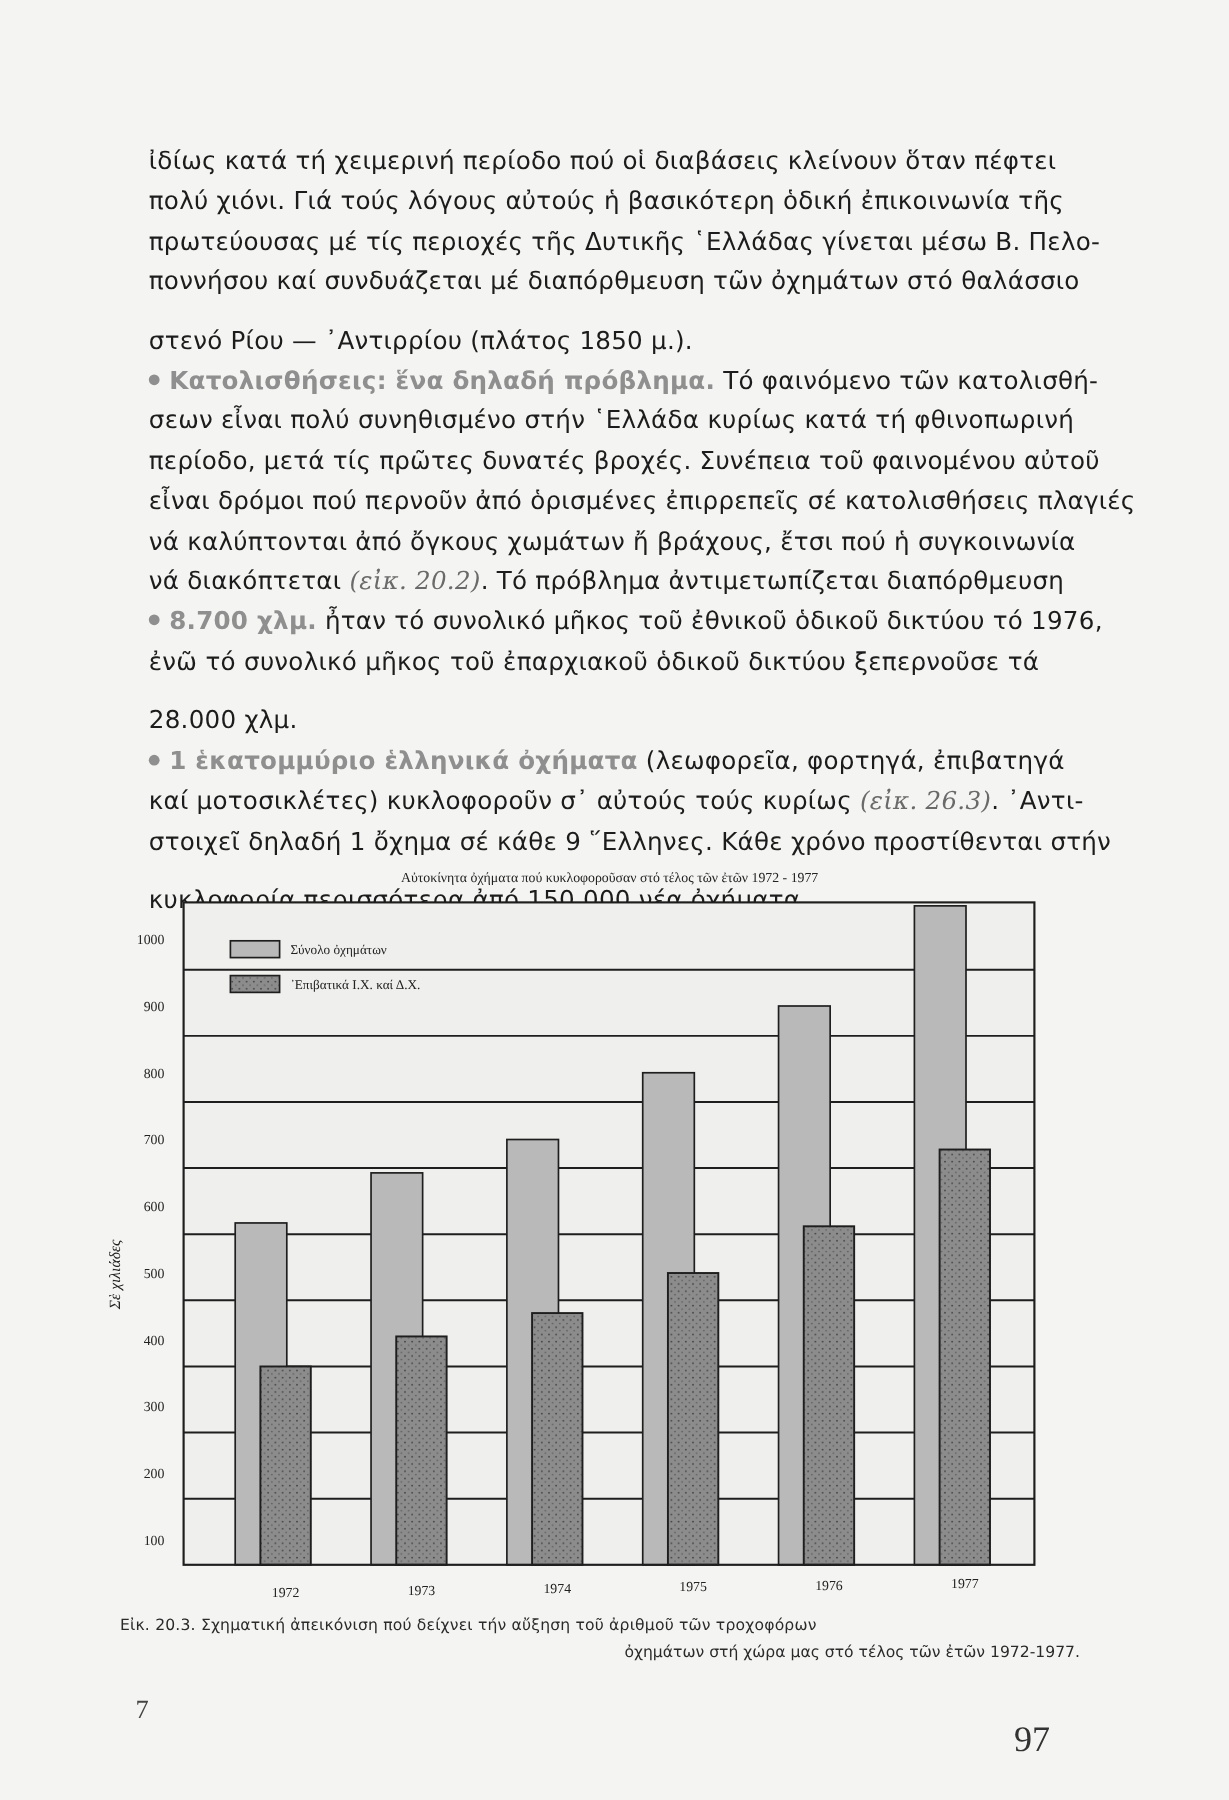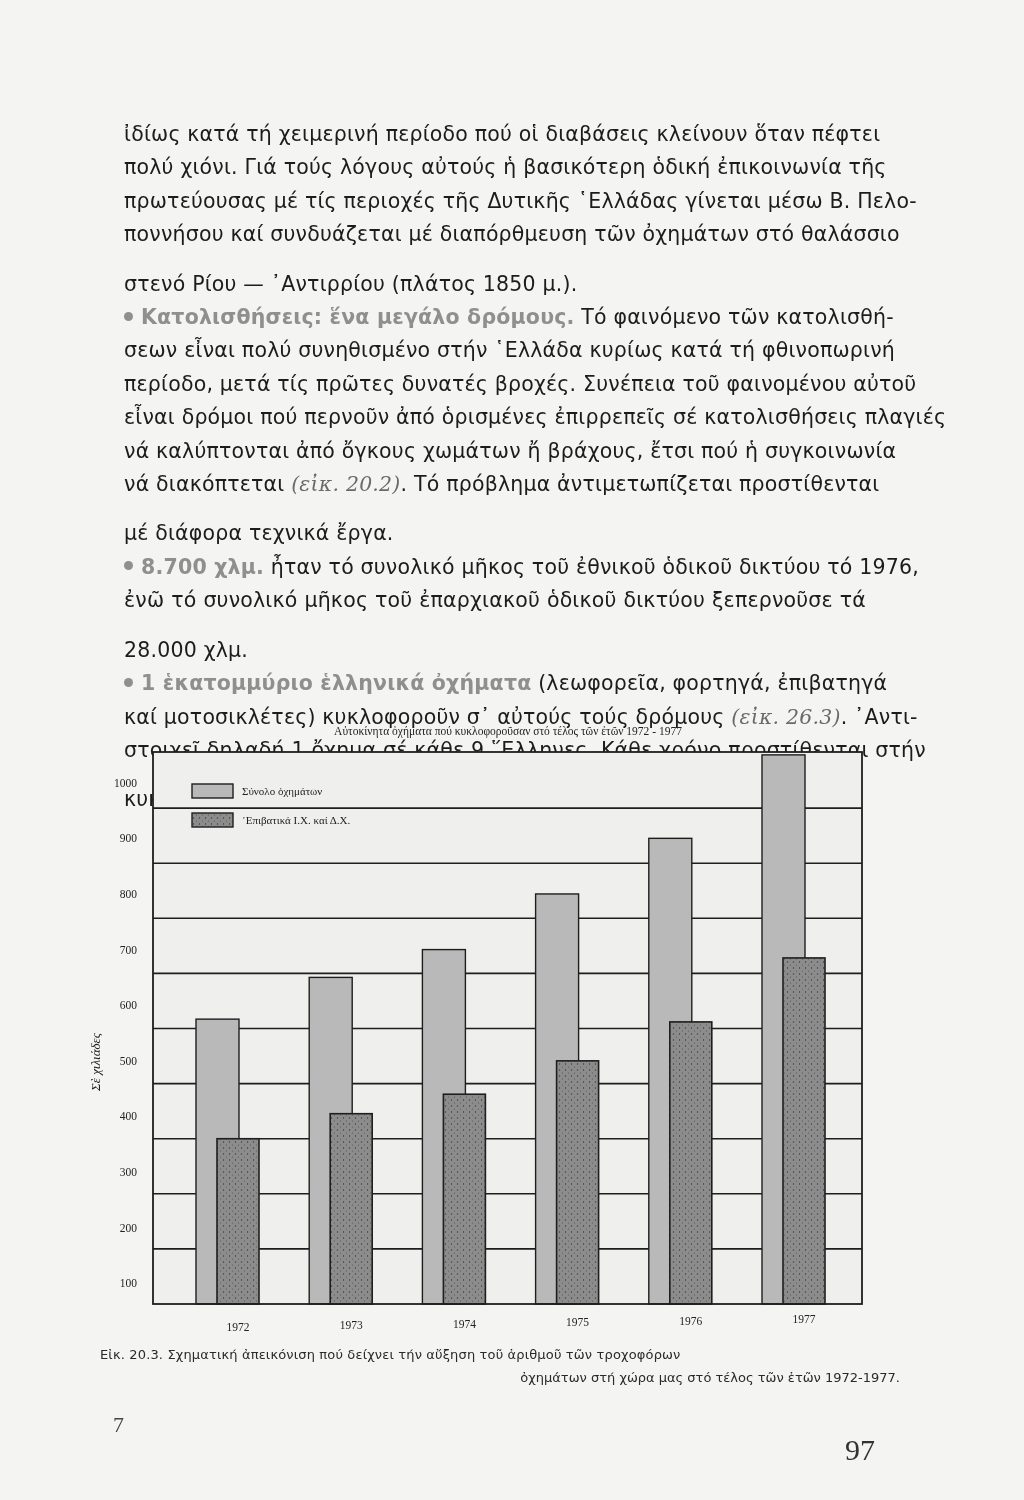--- a/index.html
+++ b/index.html
@@ -22,32 +22,31 @@
 </style>
 </head>
 <body>
 
 <div class="text-block" id="body-text">
     <span class="line"><span>ἰδίως κατά τή χειμερινή περίοδο πού οἱ διαβάσεις κλείνουν ὅταν πέφτει</span></span>
     <span class="line"><span>πολύ χιόνι. Γιά τούς λόγους αὐτούς ἡ βασικότερη ὁδική ἐπικοινωνία τῆς</span></span>
     <span class="line"><span>πρωτεύουσας μέ τίς περιοχές τῆς Δυτικῆς ῾Ελλάδας γίνεται μέσω Β. Πελο-</span></span>
     <span class="line"><span>ποννήσου καί συνδυάζεται μέ διαπόρθμευση τῶν ὀχημάτων στό θαλάσσιο</span></span>
     <span class="line last"><span>στενό Ρίου — ᾿Αντιρρίου (πλάτος 1850 μ.).</span></span>
-    <span class="line"><span class="bullet"></span><span class="hl">Κατολισθήσεις: ἕνα μεγάλο δρόμους.</span><span> Τό φαινόμενο τῶν κατολισθή-</span></span>
+    <span class="line"><span class="bullet"></span><span class="hl">Κατολισθήσεις: ἕνα δηλαδή πρόβλημα.</span><span> Τό φαινόμενο τῶν κατολισθή-</span></span>
     <span class="line"><span>σεων εἶναι πολύ συνηθισμένο στήν ῾Ελλάδα κυρίως κατά τή φθινοπωρινή</span></span>
     <span class="line"><span>περίοδο, μετά τίς πρῶτες δυνατές βροχές. Συνέπεια τοῦ φαινομένου αὐτοῦ</span></span>
     <span class="line"><span>εἶναι δρόμοι πού περνοῦν ἀπό ὁρισμένες ἐπιρρεπεῖς σέ κατολισθήσεις πλαγιές</span></span>
     <span class="line"><span>νά καλύπτονται ἀπό ὄγκους χωμάτων ἤ βράχους, ἔτσι πού ἡ συγκοινωνία</span></span>
-    <span class="line"><span>νά διακόπτεται </span><span class="ital">(εἰκ. 20.2)</span><span>. Τό πρόβλημα ἀντιμετωπίζεται προστίθενται</span></span>
-    <span class="line last"><span>μέ διάφορα τεχνικά ἔργα.</span></span>
+    <span class="line"><span>νά διακόπτεται </span><span class="ital">(εἰκ. 20.2)</span><span>. Τό πρόβλημα ἀντιμετωπίζεται διαπόρθμευση</span></span>
     <span class="line"><span class="bullet"></span><span class="hl">8.700 χλμ.</span><span> ἦταν τό συνολικό μῆκος τοῦ ἐθνικοῦ ὁδικοῦ δικτύου τό 1976,</span></span>
     <span class="line"><span>ἐνῶ τό συνολικό μῆκος τοῦ ἐπαρχιακοῦ ὁδικοῦ δικτύου ξεπερνοῦσε τά</span></span>
     <span class="line last"><span>28.000 χλμ.</span></span>
     <span class="line"><span class="bullet"></span><span class="hl">1 ἑκατομμύριο ἑλληνικά ὀχήματα</span><span> (λεωφορεῖα, φορτηγά, ἐπιβατηγά</span></span>
-    <span class="line"><span>καί μοτοσικλέτες) κυκλοφοροῦν σ᾿ αὐτούς τούς δρόμους </span><span class="ital">(εἰκ. 26.3)</span><span>. ᾿Αντι-</span></span>
+    <span class="line"><span>καί μοτοσικλέτες) κυκλοφοροῦν σ᾿ αὐτούς τούς κυρίως </span><span class="ital">(εἰκ. 26.3)</span><span>. ᾿Αντι-</span></span>
     <span class="line"><span>στοιχεῖ δηλαδή 1 ὄχημα σέ κάθε 9 ῞Ελληνες. Κάθε χρόνο προστίθενται στήν</span></span>
     <span class="line last"><span>κυκλοφορία περισσότερα ἀπό 150.000 νέα ὀχήματα.</span></span>
   </div>
 
 <div class="chart-wrap">
   <svg id="chart-svg" width="1024" height="1500">
     <defs>
       <pattern id="dots" width="6" height="6" patternUnits="userSpaceOnUse">
         <rect width="6" height="6" fill="#8c8c8c"></rect>
         <circle cx="1.5" cy="2" r="0.7" fill="#3a3a3a"></circle>

